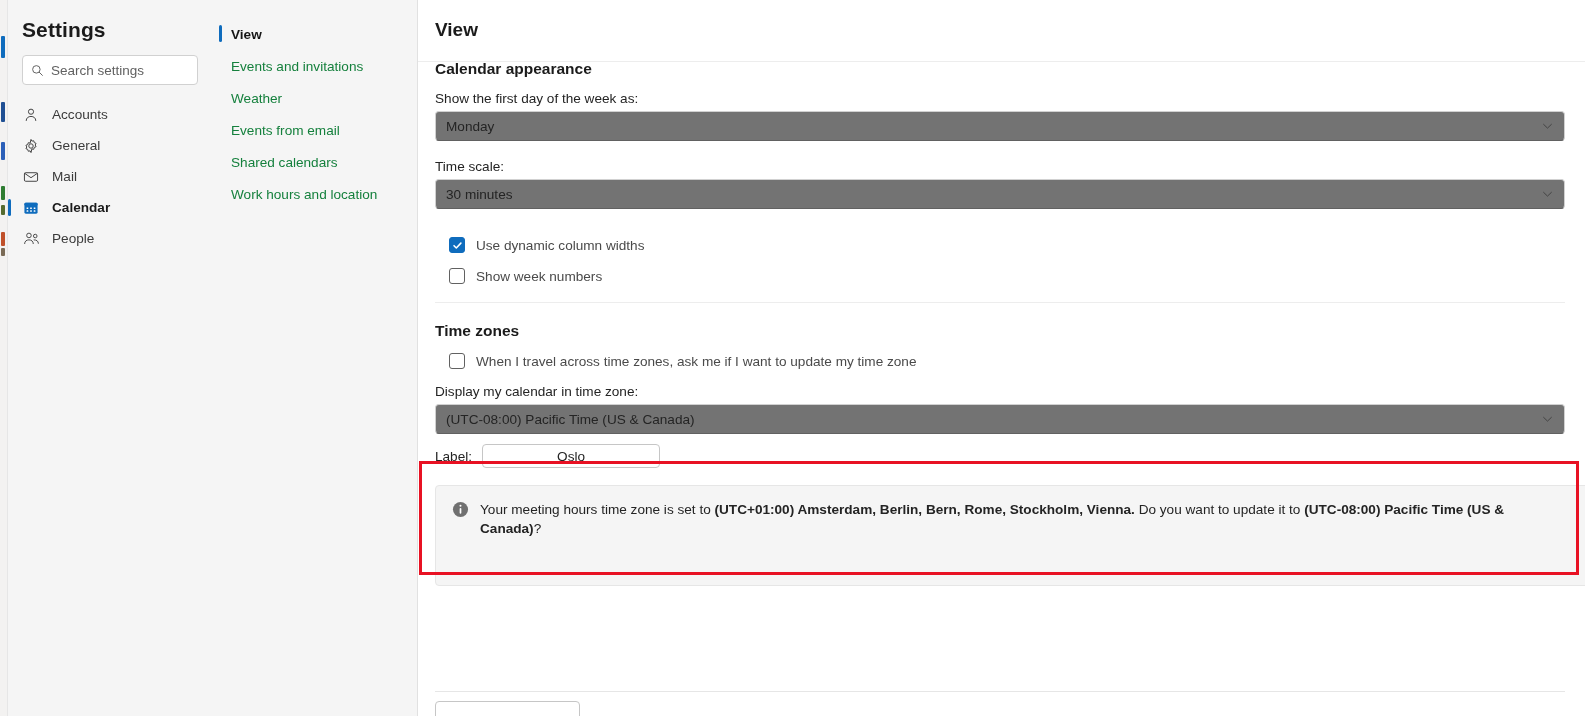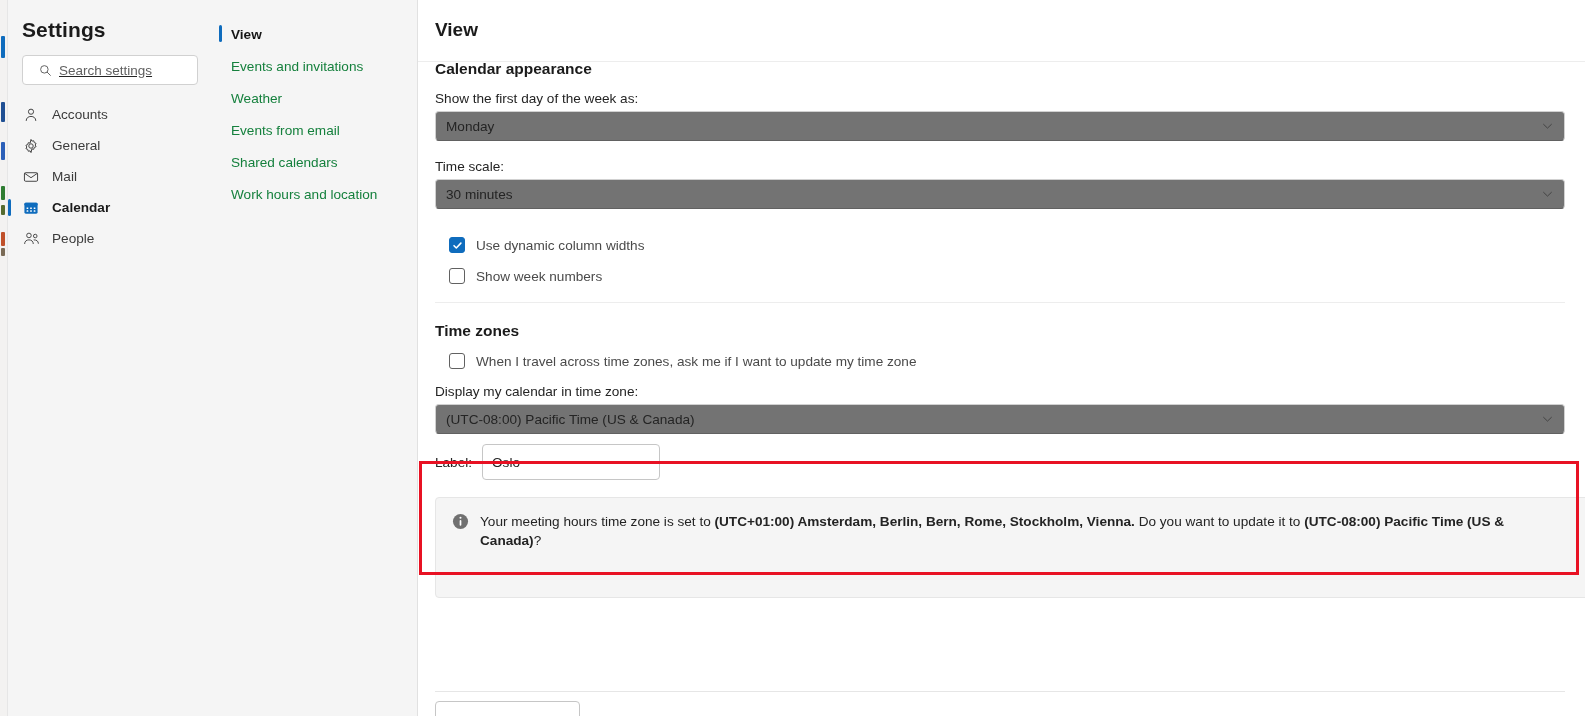--- a/index.html
+++ b/index.html
@@ -46,22 +46,21 @@
     letter-spacing: .1px;
   }
 
   .search-wrap {
     margin: 13px 0 0 22px;
     width: 176px; height: 30px;
     background: #ffffff;
     border: 1px solid #d1d1d1;
     border-radius: 4px;
     display: flex; align-items: center;
-    padding: 0 16px;
-    text-decoration: underline;
+    padding: 0 8px;
   }
   .search-wrap .mag { flex: 0 0 auto; display: flex; margin-right: 7px; }
   .search-wrap input {
     border: 0; outline: 0; background: transparent;
     font-family: "Liberation Sans", sans-serif;
     font-size: 13.5px; color: #424242; width: 100%;
   }
   .search-wrap input::placeholder { color: #616161; }
 
   .cat-list { margin-top: 14px; }
@@ -168,29 +167,30 @@
     border: 3px solid #e81123;
     pointer-events: none;
     z-index: 4;
   }
 
   .tz-block { position: relative; padding-left: 17px; margin-top: 8px; }
 
   .label-row { display: flex; align-items: center; margin-top: 0px; }
   .label-row .ltext { font-size: 13.6px; color: #242424; margin-right: 10px; }
   .text-input {
-    width: 178px; height: 36px;
+    width: 178px; height: 24px;
     border: 1px solid #c6c6c6;
     border-radius: 4px;
     background: #ffffff;
     font-family: "Liberation Sans", sans-serif;
     font-size: 13.6px;
     color: #242424;
     padding: 0 9px;
     outline: none;
+    text-align: center;
   }
 
   
   .msgbar {
     margin: 17px 0 0 17px;
     width: 1290px;
     min-height: 88px;
     background: #f5f5f5;
     border: 1px solid #e6e6e6;
     border-radius: 4px;

